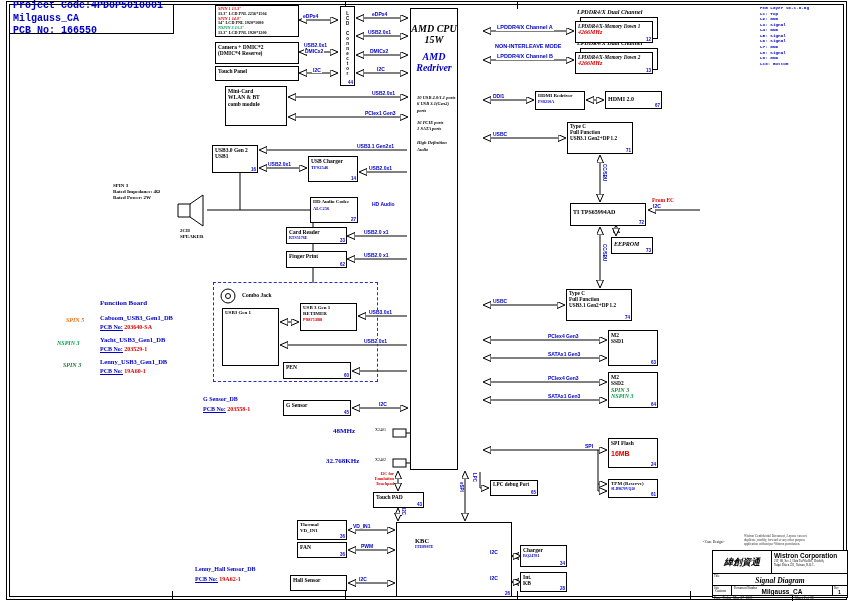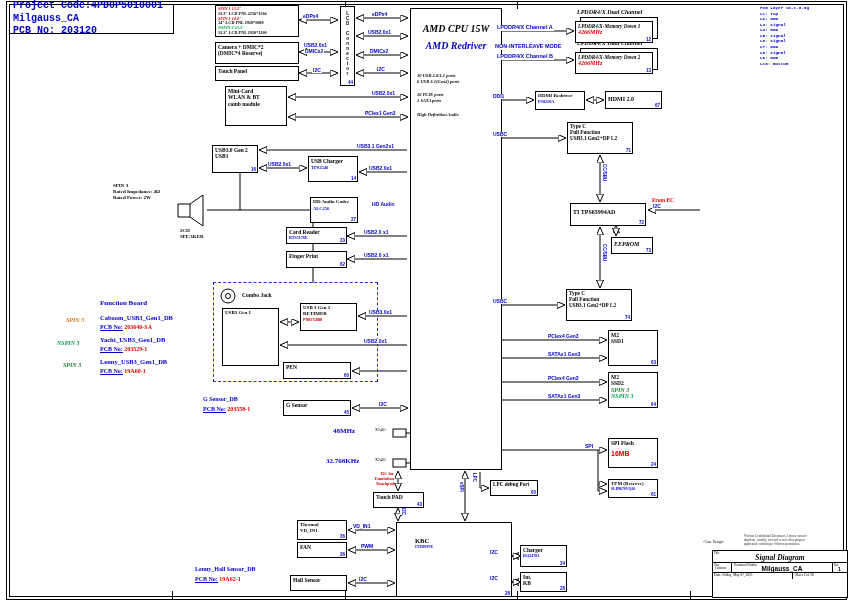--- a/index.html
+++ b/index.html
@@ -110,21 +110,21 @@
       <line x1="349" y1="530" x2="394" y2="530" class="wire" marker-end="url(#ah)" marker-start="url(#ah)"></line>
       <line x1="349" y1="550" x2="394" y2="550" class="wire" marker-end="url(#ah)" marker-start="url(#ah)"></line>
       <line x1="349" y1="583" x2="394" y2="583" class="wire" marker-end="url(#ah)" marker-start="url(#ah)"></line>
       <line x1="512" y1="556" x2="520" y2="556" class="wire" marker-end="url(#ah)" marker-start="url(#ah)"></line>
       <line x1="512" y1="582" x2="520" y2="582" class="wire" marker-end="url(#ah)" marker-start="url(#ah)"></line>
     </svg>
 
   <div class="ft mono blue" style="left:13px;top:0;font-weight:bold;font-size:10px;line-height:1.25">
     <div>Project Code:4PD0P5010001</div>
     <div>Milgauss_CA</div>
-    <div>PCB No: 203120</div>
+    <div>PCB No: 166550</div>
   </div>
 
   <div class="ft mono blue" style="left:760px;top:5px;font-weight:bold;font-size:4.3px;line-height:1.3">
     <div>PCB Layer 10-1.0-6g</div>
     <div>L1: Top</div>
     <div>L2: GND</div>
     <div>L3: Signal</div>
     <div>L4: GND</div>
     <div>L5: Signal</div>
     <div>L6: Signal</div>
@@ -162,21 +162,21 @@
   </div>
 
   <div class="box" style="left:225px;top:86px;width:62px;height:40px">
     <div class="bt tiny">
       <div>Mini-Card</div>
       <div>WLAN &amp; BT</div>
       <div>comb module</div>
     </div>
   </div>
 
-  <div class="box thick" style="left:410px;top:8px;width:92px;height:462px">
+  <div class="box thick" style="left:410px;top:8px;width:48px;height:462px">
     <div class="ctext it" style="font:italic bold 10px 'Liberation Serif',serif;margin-top:14px">AMD CPU 15W</div>
     <div class="ctext it blue" style="font:italic bold 10px 'Liberation Serif',serif;margin-top:6px">AMD Redriver</div>
     <div class="it" style="font:italic bold 4.5px 'Liberation Serif',serif;margin:22px 0 0 6px;line-height:1.4">
       <div>10 USB 2.0/1.1 ports</div>
       <div>6 USB 3.1(Gen2) ports</div>
       <div style="margin-top:6px">16 PCIE ports</div>
       <div>1 SATA ports</div>
       <div style="margin-top:8px">High Definition Audio</div>
     </div>
   </div>
@@ -433,20 +433,30 @@
   <span class="vl" style="left:601px;top:244px">CC/SBU</span>
   <span class="vl" style="left:400px;top:508px">I2C</span>
 
   <div class="ft" style="left:703px;top:540px;font-size:3.5px">&lt;Case Design&gt;</div>
   <div class="ft" style="left:744px;top:534px;font-size:3.2px;color:#333;line-height:1.3">
     <div>Wistron Confidential Document, Anyone can not</div>
     <div>duplicate, modify, forward or any other purpose</div>
     <div>application without per Wistron permission.</div>
   </div>
   <div class="abs" style="left:712px;top:550px;width:136px;height:48px;border:1px solid #000;box-sizing:border-box;background:#fff;z-index:2">
+    <div style="display:flex;height:22px;border-bottom:1px solid #000">
+      <div style="width:58px;border-right:1px solid #000;display:flex;align-items:center;justify-content:center">
+        <span class="it" style="font:italic bold 9px 'Liberation Serif',serif">緯創資通</span>
+      </div>
+      <div style="flex:1;padding:1px 2px">
+        <div style="font:bold 6.5px 'Liberation Sans',sans-serif">Wistron Corporation</div>
+        <div style="font-size:3px">21F, 88, Sec.1, Hsin Tai Wu Rd., Hsichih,</div>
+        <div style="font-size:3px">Taipei Hsien 221, Taiwan, R.O.C.</div>
+      </div>
+    </div>
     <div style="height:11px;border-bottom:1px solid #000;position:relative">
       <span style="position:absolute;left:1px;top:0;font-size:3px">Title</span>
       <div class="ctext it" style="font:italic bold 7.5px 'Liberation Serif',serif;padding-top:2px">Signal Diagram</div>
     </div>
     <div style="display:flex;height:9px;border-bottom:1px solid #000">
       <div style="width:18px;border-right:1px solid #000;position:relative">
         <span style="position:absolute;left:1px;top:0;font-size:3px">Size</span>
         <span style="position:absolute;left:2px;top:3px;font-size:3.5px">Custom</span>
       </div>
       <div style="flex:1;border-right:1px solid #000;position:relative">

